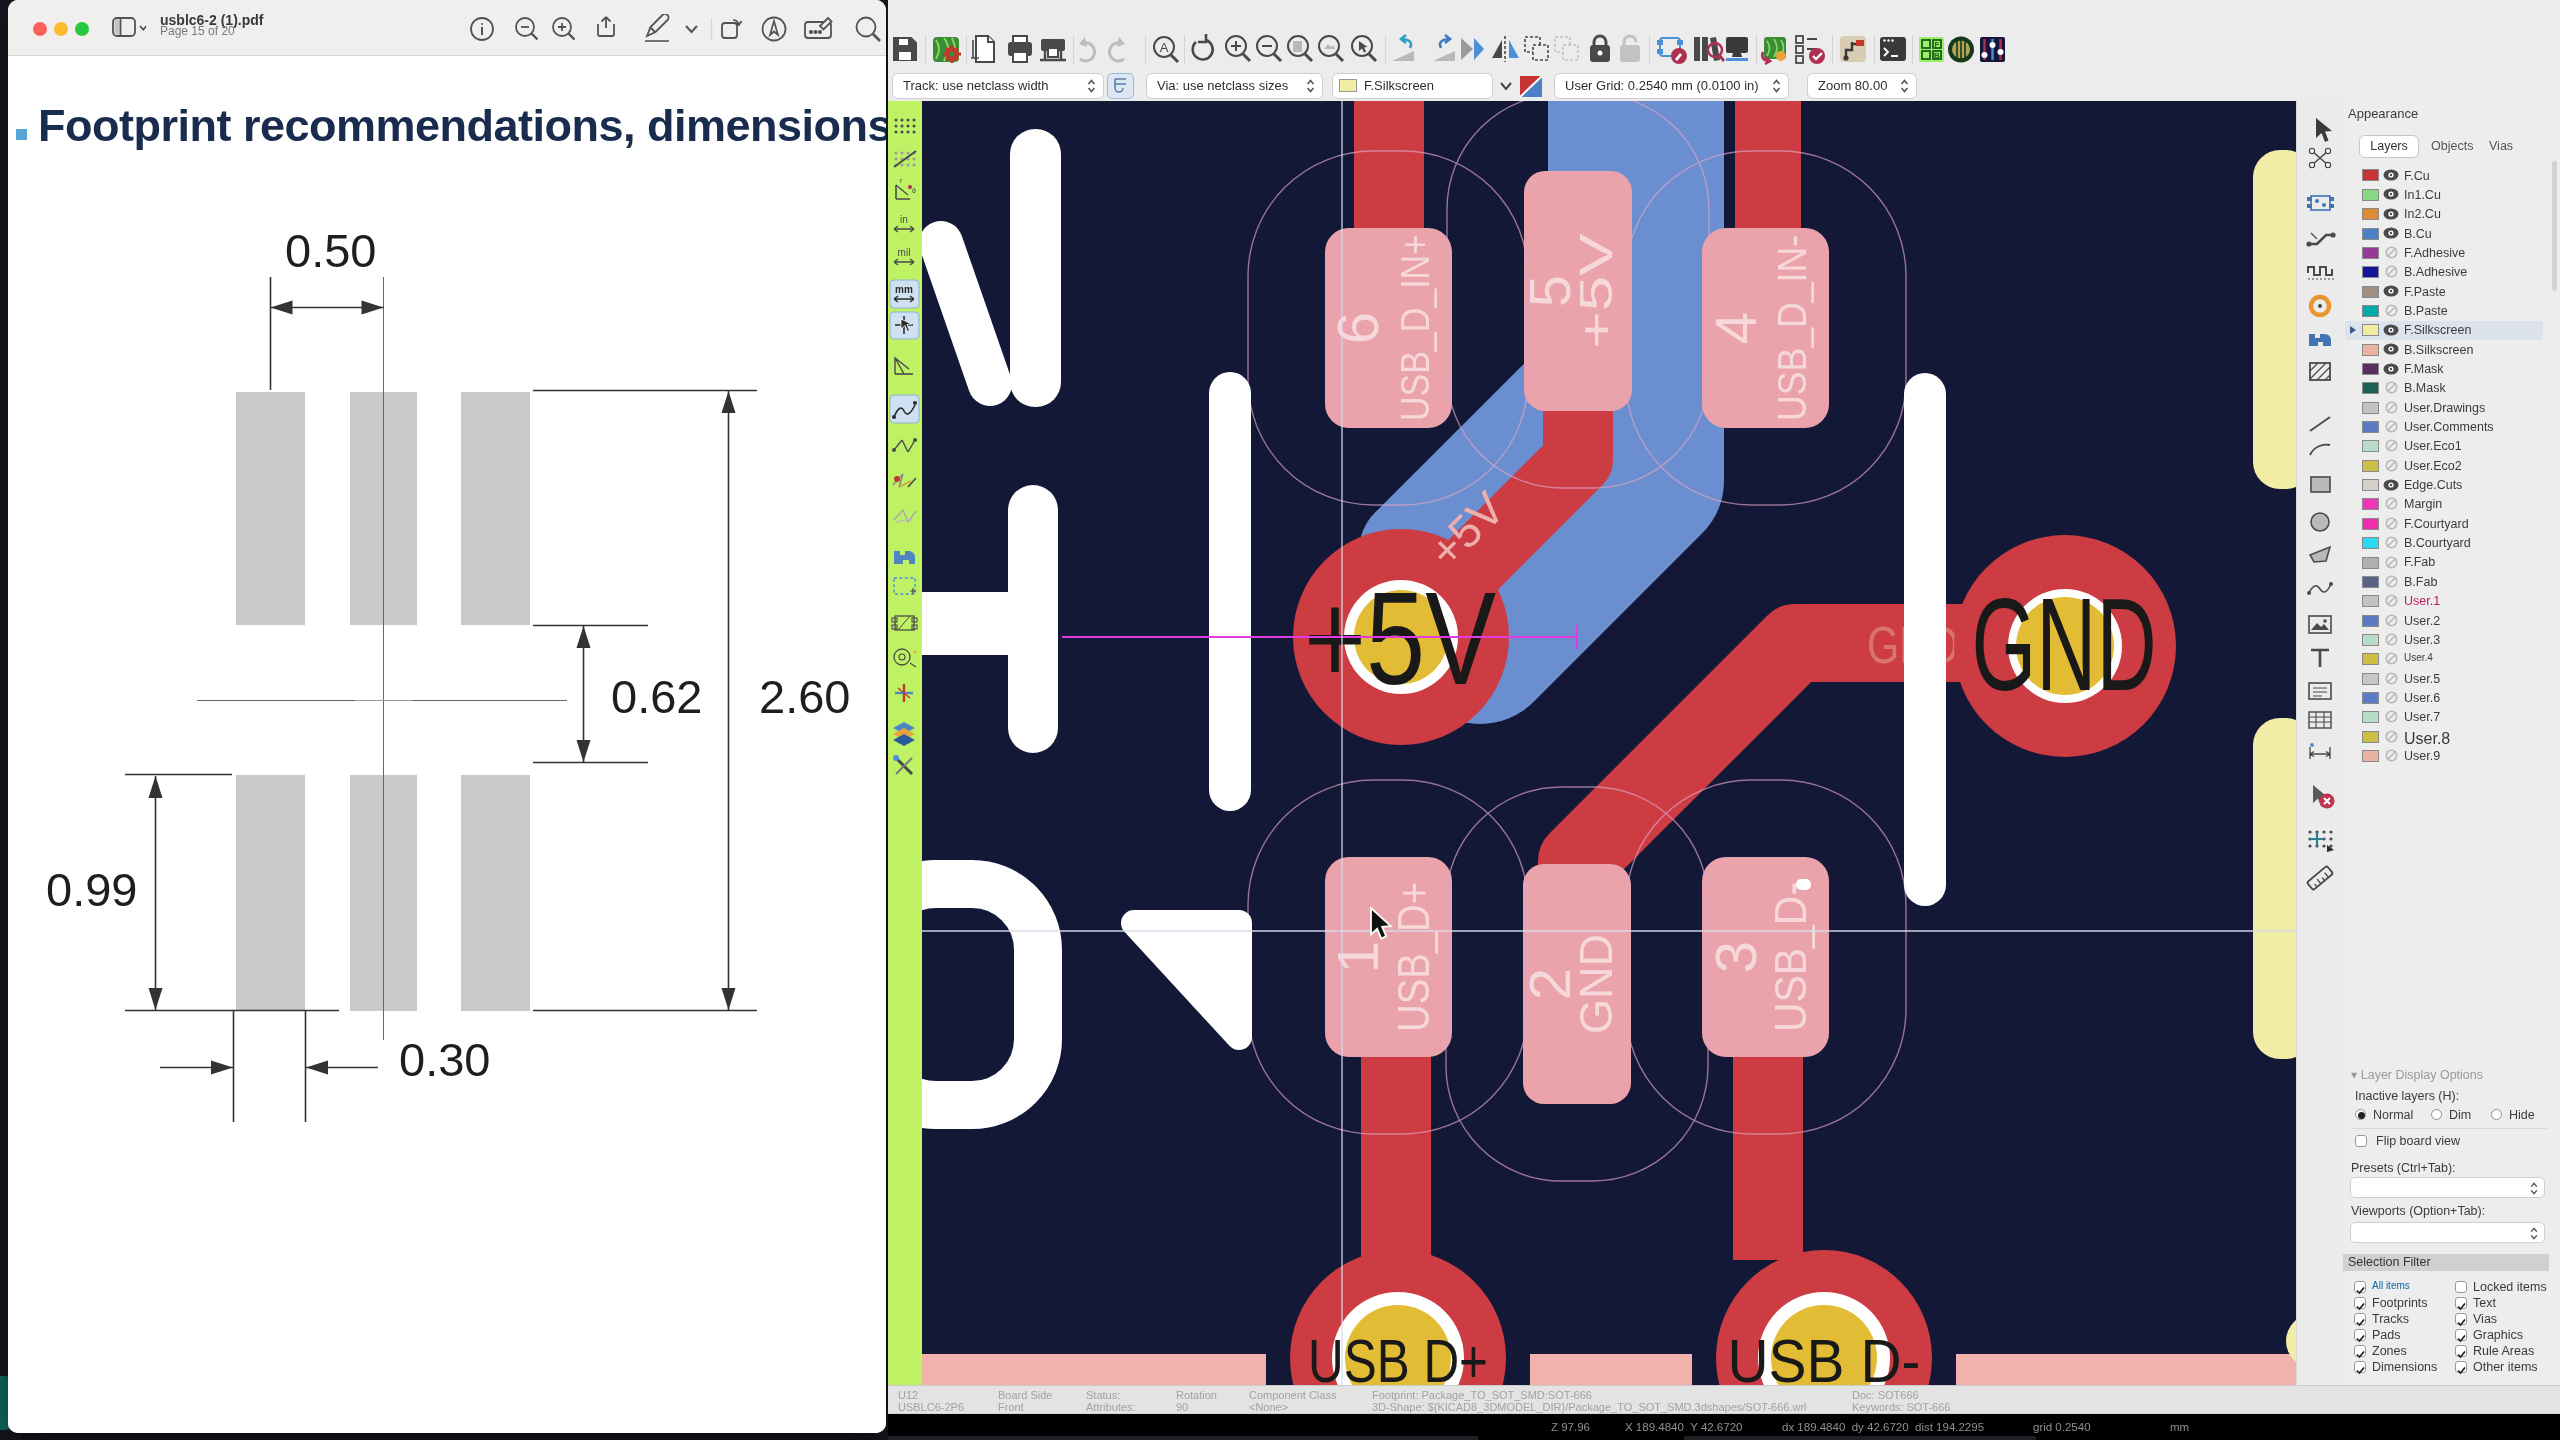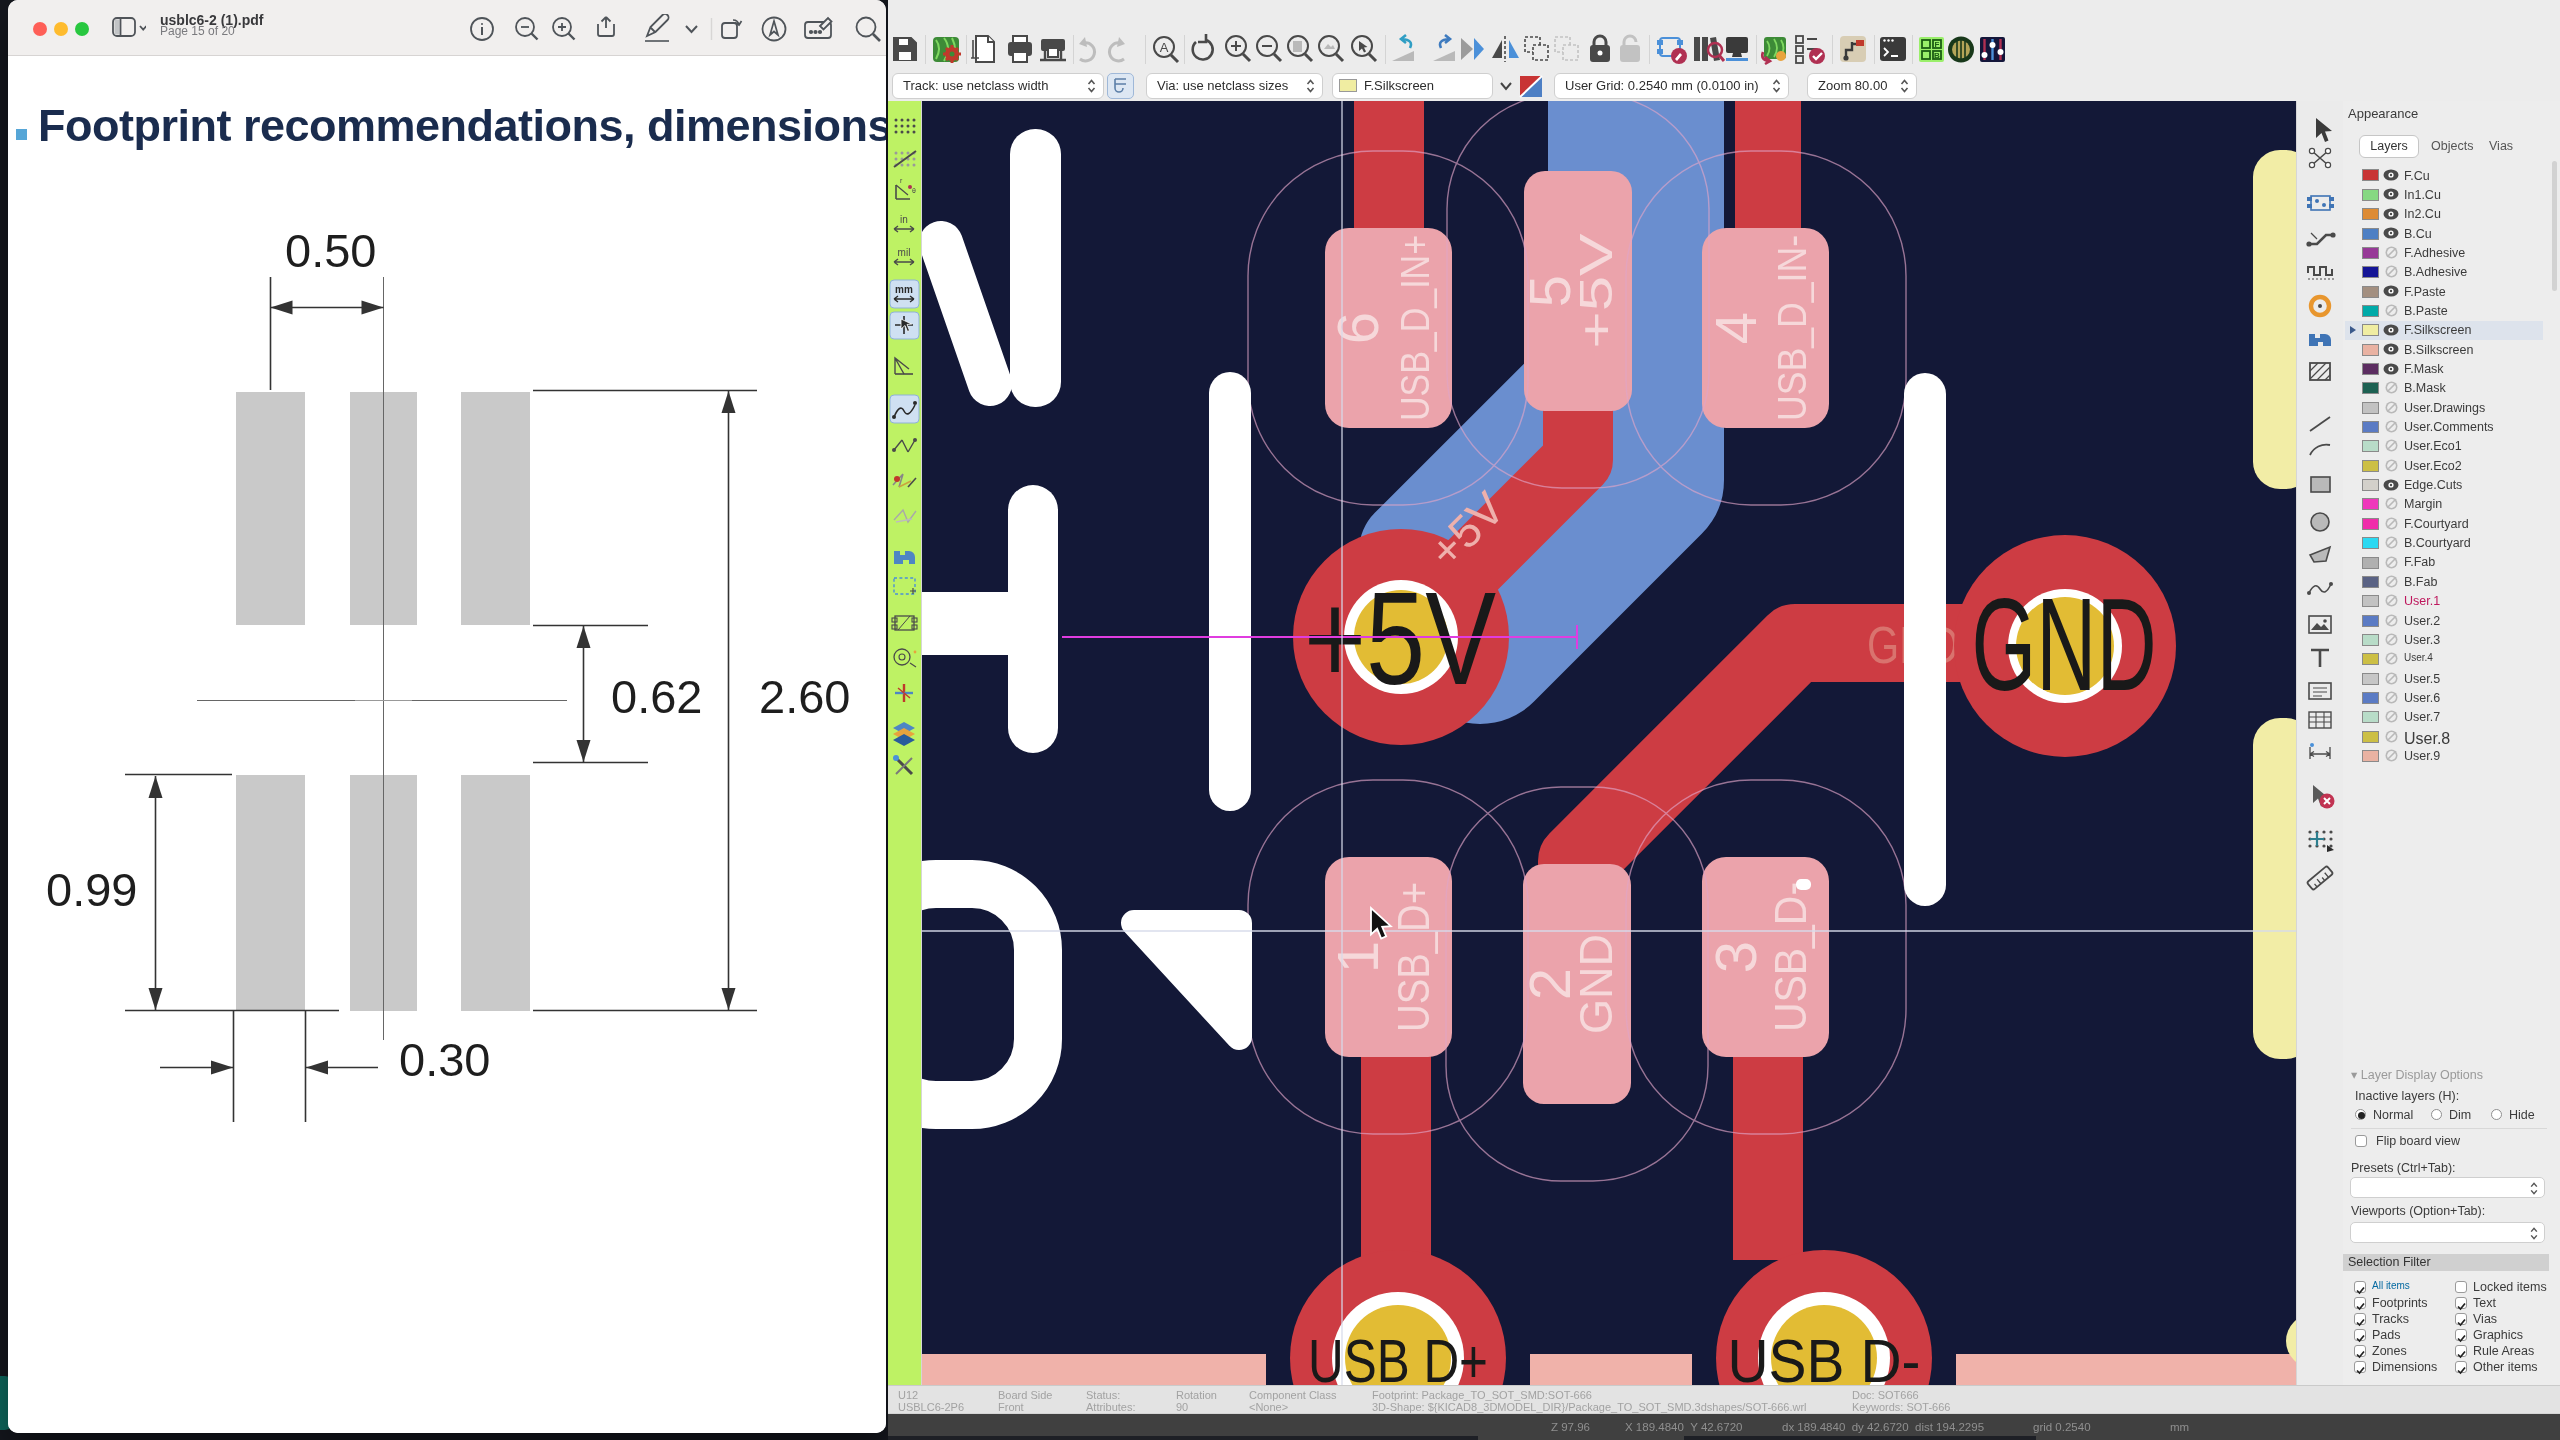--- a/index.html
+++ b/index.html
@@ -27,21 +27,21 @@
 #cv{position:absolute;left:34px;top:101px;width:1374px;height:1284px;background:#131837}
 
 #lts{position:absolute;left:0;top:101px;width:34px;height:1284px;background:#bef264;border-right:1px solid #d6d6d6}
 
 #rts{position:absolute;left:1408px;top:101px;width:47px;height:1284px;background:#ebebeb;border-left:1px solid #d6d6d6}
 
 #ap{position:absolute;left:1455px;top:101px;width:217px;height:1284px;background:#ededed}
 
 #sb{position:absolute;left:0;top:1385px;width:100%;height:55px;background:#e3e3e3;border-top:1px solid #cacaca;font-size:11px;color:#a2a2a2}
 .sbt{position:absolute;white-space:nowrap}
-#sbrow3{position:absolute;left:0;top:1413px;width:100%;height:27px;background:#404040;border-top:1px solid #d5d5d5;font-size:11.5px;color:#8f8f8f}
+#sbrow3{position:absolute;left:0;top:1413px;width:100%;height:27px;background:#000000;border-top:1px solid #d5d5d5;font-size:11.5px;color:#8f8f8f}
 </style></head>
 <body>
 <div id="teal"></div>
 
 <div id="pv">
  <div id="pvcontent">
    <div id="hbullet"></div>
    <div id="head">Footprint recommendations, dimensions in</div>
    <svg id="dwg" width="878" height="1377" viewBox="8 56 878 1377" style="position:absolute;left:0;top:0" font-family="Liberation Sans, sans-serif">
 

